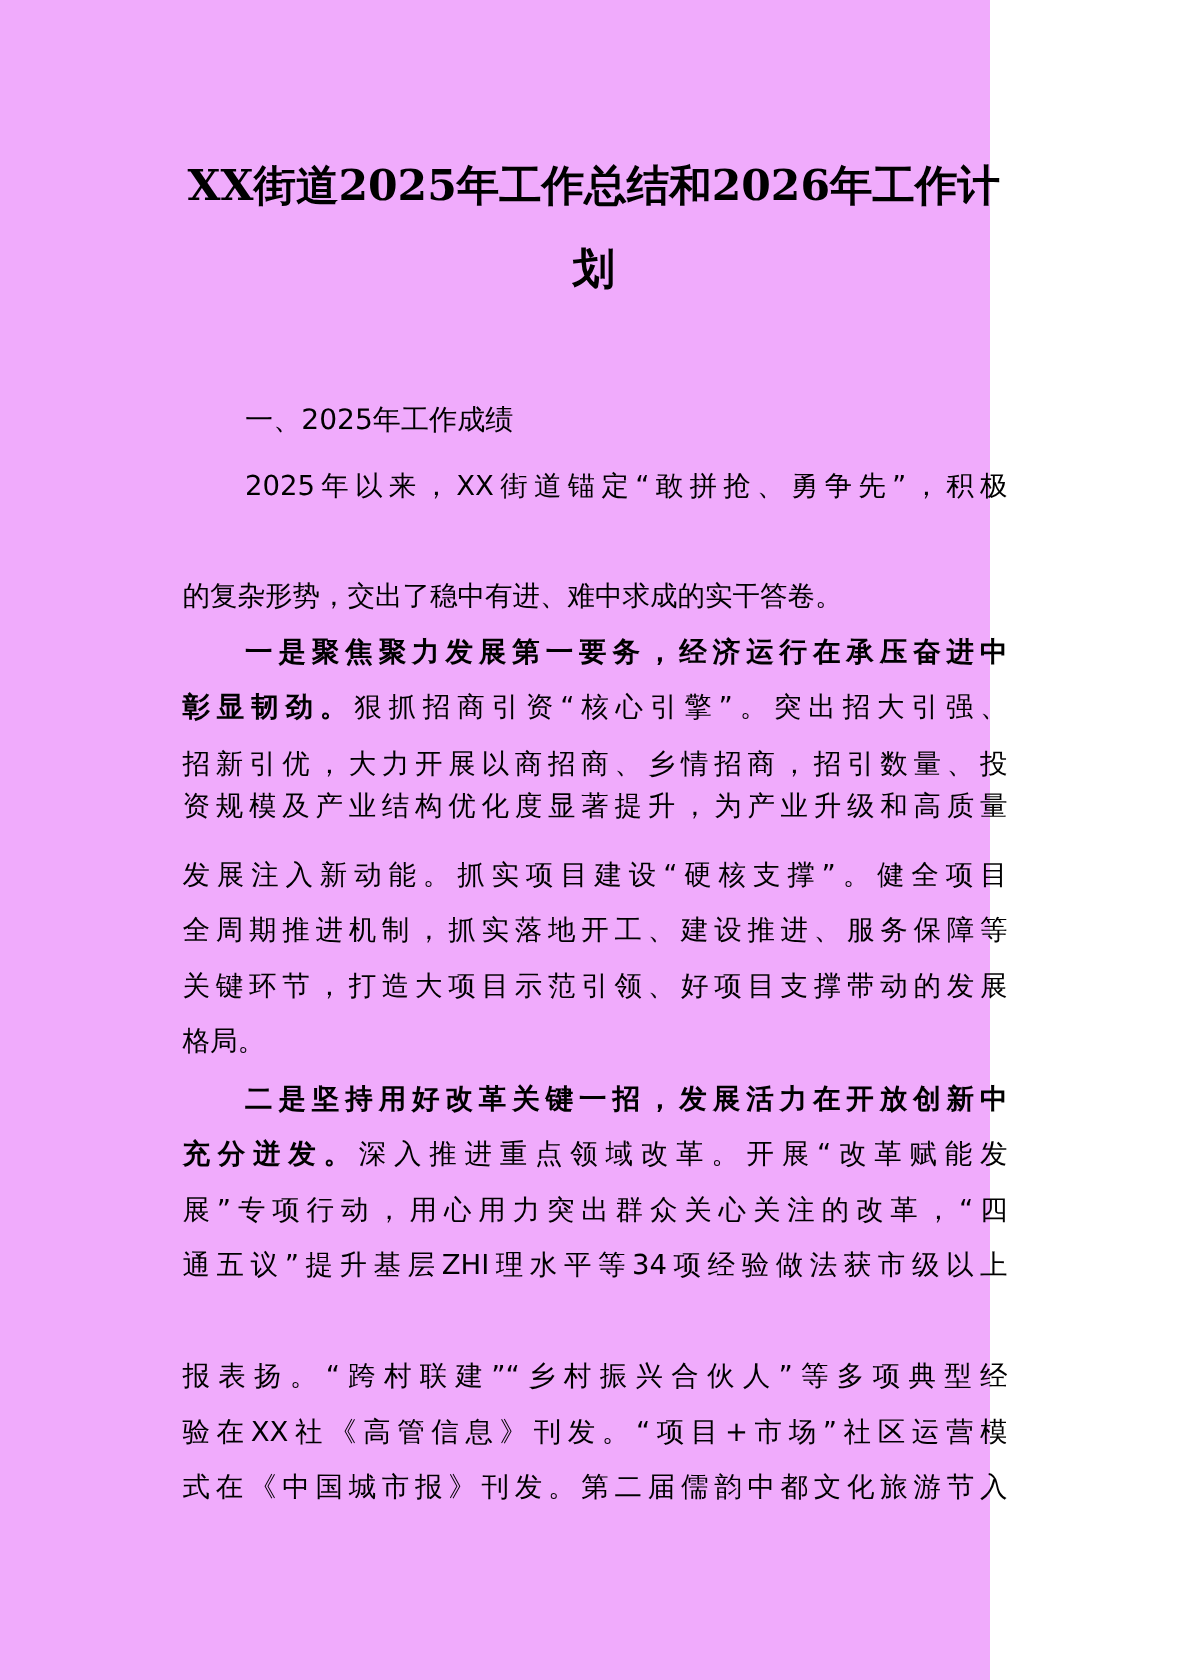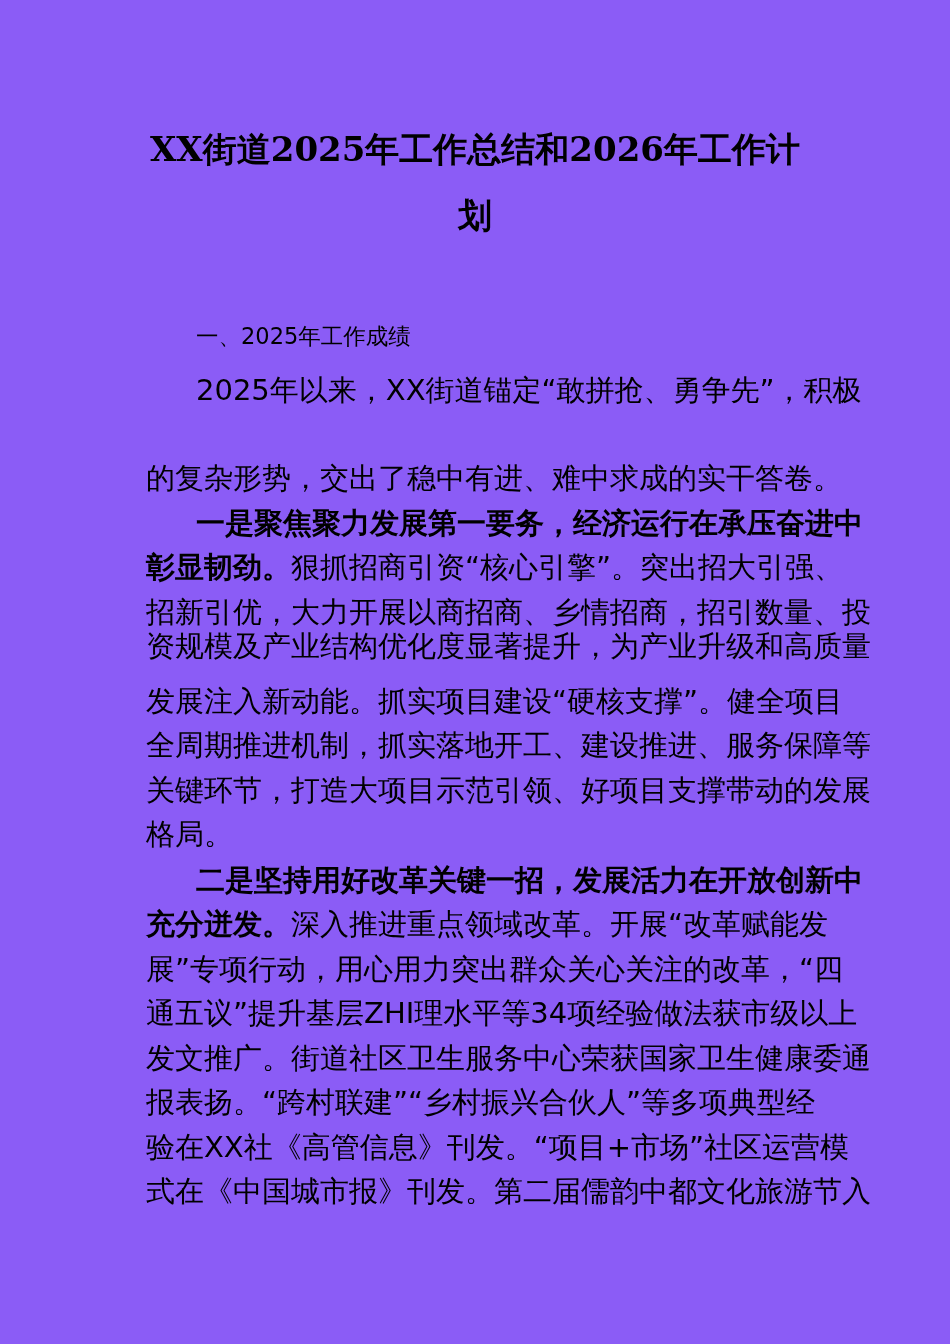--- a/index.html
+++ b/index.html
@@ -10,41 +10,41 @@
     body {
       width: 950px;
       height: 1344px;
       position: relative;
       overflow: hidden;
       color: #000000;
     }
     .page {
       position: absolute;
       left: 0; top: 0;
-      width: 950px;
+      width: 792px;
       height: 1344px;
-      background: #8b5cf6;
+      background: #f0abfc;
     }
     .title-line {
       position: absolute;
       left: 0;
       width: 950px;
       text-align: center;
       font-family: "DejaVu Serif", "Liberation Serif", serif;
       font-weight: bold;
       font-size: 34px;
       line-height: 40px;
       white-space: nowrap;
     }
     .line {
       position: absolute;
       left: 146px;
       width: 660px;
       font-family: "DejaVu Sans", "Liberation Sans", sans-serif;
-      font-size: 29px;
+      font-size: 22px;
       line-height: 32px;
       white-space: nowrap;
       text-align: justify;
       text-align-last: justify;
       font-weight: normal;
     }
     .line.last {
       text-align-last: left;
     }
     .line.indent {
@@ -80,18 +80,17 @@
   <div class="line" style="top:630px;">资规模及产业结构优化度显著提升，为产业升级和高质量</div>
   <div class="line" style="top:729px;">全周期推进机制，抓实落地开工、建设推进、服务保障等</div>
   <div class="line" style="top:685px;">发展注入新动能。抓实项目建设“硬核支撑”。健全项目</div>
   <div class="line" style="top:774px;">关键环节，打造大项目示范引领、好项目支撑带动的发展</div>
   <div class="line last" style="top:818px;">格局。</div>
 
   <div class="line indent b" style="top:864px;">二是坚持用好改革关键一招，发展活力在开放创新中</div>
   <div class="line" style="top:908px;"><span class="b">充分迸发。</span><span>深入推进重点领域改革。开展“改革赋能发</span></div>
   <div class="line" style="top:953px;">展”专项行动，用心用力突出群众关心关注的改革，“四</div>
   <div class="line" style="top:997px;">通五议”提升基层ZHI理水平等34项经验做法获市级以上</div>
-  <div class="line" style="top:1042px;">发文推广。街道社区卫生服务中心荣获国家卫生健康委通</div>
   <div class="line" style="top:1086px;">报表扬。“跨村联建”“乡村振兴合伙人”等多项典型经</div>
   <div class="line" style="top:1131px;">验在XX社《高管信息》刊发。“项目+市场”社区运营模</div>
   <div class="line" style="top:1175px;">式在《中国城市报》刊发。第二届儒韵中都文化旅游节入</div>
 
 </div>
 
 </body></html>

